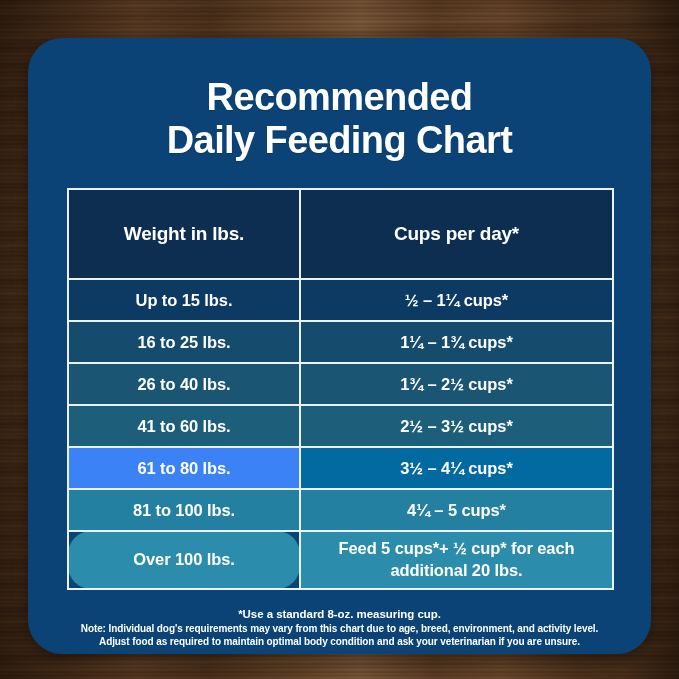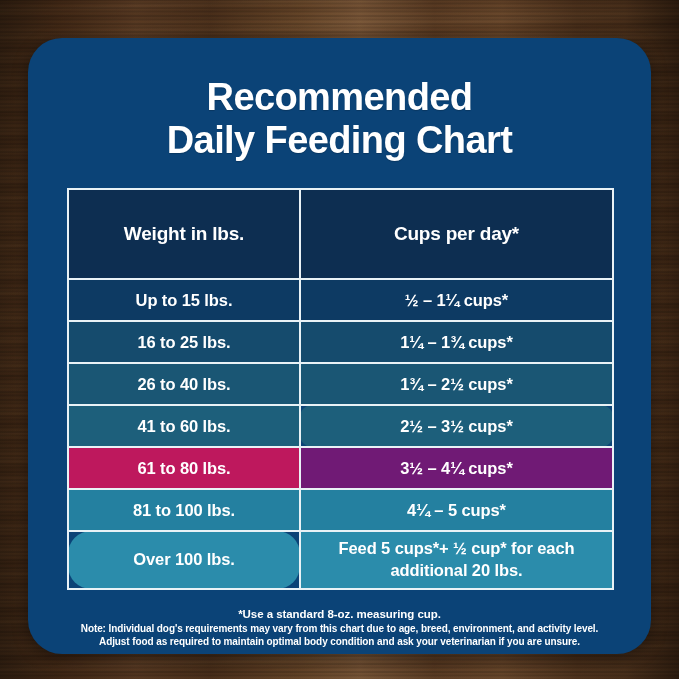--- a/index.html
+++ b/index.html
@@ -181,25 +181,25 @@
         <tr>
           <td style="background: rgb(21, 75, 109);">16 to 25 lbs.</td>
           <td style="background: rgb(21, 75, 109);">1¼ – 1¾  cups*</td>
         </tr>
         <tr>
           <td style="background: rgb(26, 86, 116);">26 to 40 lbs.</td>
           <td style="background: rgb(26, 86, 116);">1¾ – 2½ cups*</td>
         </tr>
         <tr>
           <td style="background: rgb(29, 95, 123);">41 to 60 lbs.</td>
-          <td style="background: rgb(29, 95, 123); border-radius: 12px;">2½ – 3½ cups*</td>
-        </tr>
-        <tr>
-          <td style="background: #be185d; text-align: center;">61 to 80 lbs.</td>
-          <td style="background: #701a75;">3½ – 4¼ cups*</td>
+          <td style="background: rgb(29, 95, 123);">2½ – 3½ cups*</td>
+        </tr>
+        <tr>
+          <td style="background: #3b82f6; text-align: center;">61 to 80 lbs.</td>
+          <td style="background: #0369a1;">3½ – 4¼ cups*</td>
         </tr>
         <tr>
           <td style="background: rgb(36, 128, 160);">81 to 100 lbs.</td>
           <td style="background: rgb(36, 128, 160);">4¼ – 5 cups*</td>
         </tr>
         <tr>
           <td class="last-cell" style="background: rgb(43, 140, 171); border-radius: 23px;">Over 100 lbs.</td>
           <td class="last-cell" style="background: rgb(43, 140, 171);">Feed 5 cups*+ ½ cup* for each additional 20 lbs.</td>
         </tr>
       </tbody>

